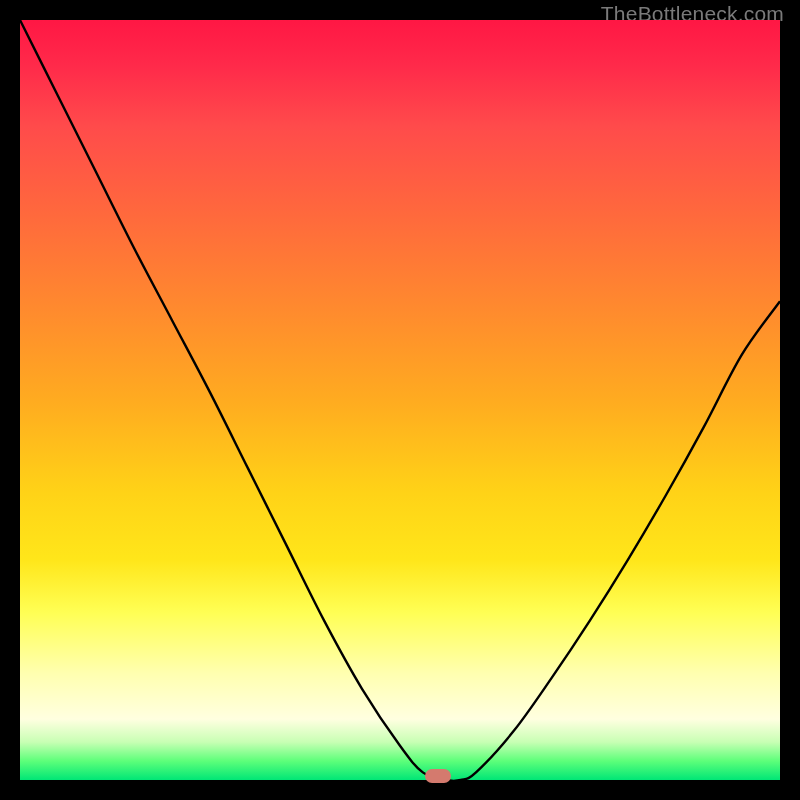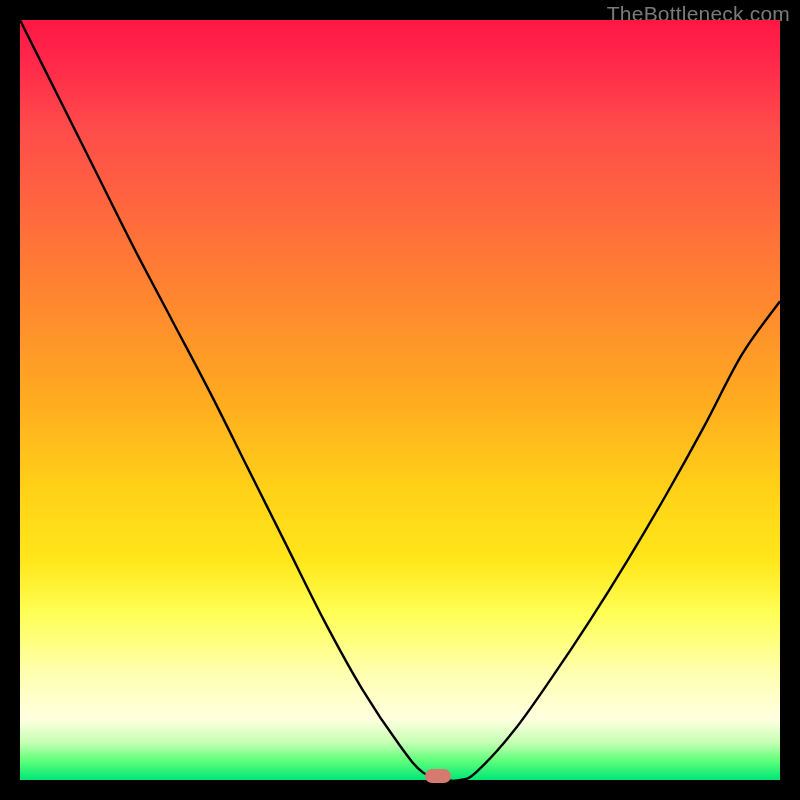--- a/index.html
+++ b/index.html
@@ -54,21 +54,21 @@
     position: absolute;
     width: 26px;
     height: 14px;
     border-radius: 7px;
     background: #d47a6e;
     transform: translate(-50%, -50%);
   }
   .watermark {
     position: absolute;
     top: 2px;
-    right: 10px;
+    right: 16px;
     color: #7a7a7a;
     font-size: 21px;
     letter-spacing: 0.2px;
   }
   .curve {
     fill: none;
     stroke: #000;
     stroke-width: 2.4;
   }
 </style>

